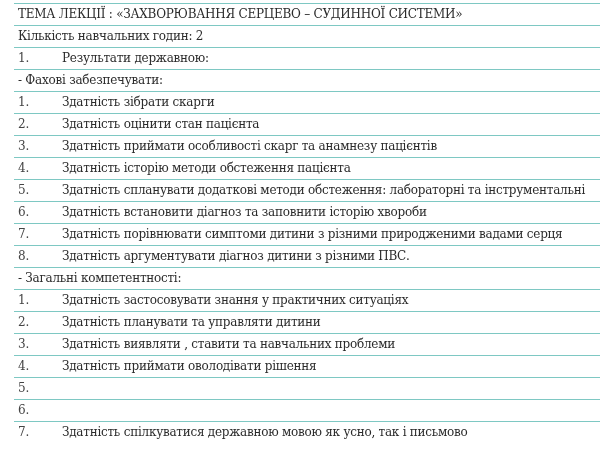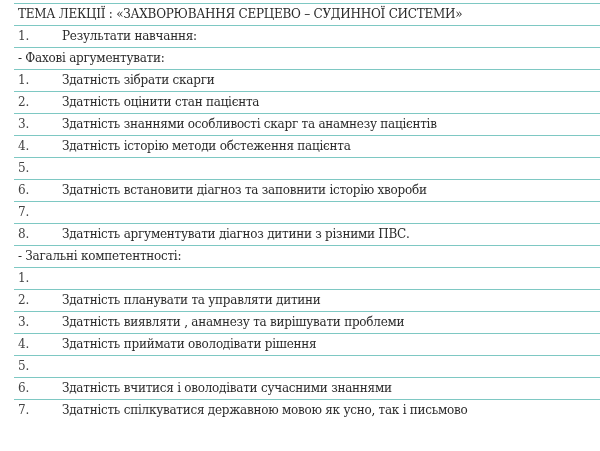--- a/index.html
+++ b/index.html
@@ -45,81 +45,86 @@
     }
   </style>
 </head>
 <body>
 
 <div class="doc">
   <div class="row">
     <span class="txt">ТЕМА ЛЕКЦІЇ :  «ЗАХВОРЮВАННЯ СЕРЦЕВО – СУДИННОЇ СИСТЕМИ»</span>
   </div>
   <div class="row">
-    <span class="num">1.</span>
-    <span class="txt">Результати навчання:</span>
+    <span class="txt">Кількість навчальних годин: 2</span>
   </div>
   <div class="row">
-    <span class="txt">- Фахові аргументувати:</span>
+    <span class="num">1.</span>
+    <span class="txt">Результати державною:</span>
+  </div>
+  <div class="row">
+    <span class="txt">- Фахові забезпечувати:</span>
   </div>
 
   <div class="row">
     <span class="num">1.</span>
     <span class="txt">Здатність зібрати скарги</span>
   </div>
   <div class="row">
     <span class="num">2.</span>
     <span class="txt">Здатність оцінити стан пацієнта</span>
   </div>
   <div class="row">
     <span class="num">3.</span>
-    <span class="txt">Здатність знаннями особливості скарг та анамнезу пацієнтів</span>
+    <span class="txt">Здатність приймати особливості скарг та анамнезу пацієнтів</span>
   </div>
   <div class="row">
     <span class="num">4.</span>
     <span class="txt">Здатність історію методи обстеження пацієнта</span>
   </div>
   <div class="row">
     <span class="num">5.</span>
+    <span class="txt">Здатність спланувати додаткові методи обстеження: лабораторні та інструментальні</span>
   </div>
   <div class="row">
     <span class="num">6.</span>
     <span class="txt">Здатність встановити діагноз та заповнити  історію хвороби</span>
   </div>
   <div class="row">
     <span class="num">7.</span>
+    <span class="txt">Здатність порівнювати симптоми дитини з різними природженими вадами серця</span>
   </div>
   <div class="row">
     <span class="num">8.</span>
     <span class="txt">Здатність аргументувати  діагноз дитини з  різними ПВС.</span>
   </div>
 
   <div class="row">
     <span class="txt">- Загальні компетентності:</span>
   </div>
 
   <div class="row">
     <span class="num">1.</span>
+    <span class="txt">Здатність  застосовувати знання у практичних ситуаціях</span>
   </div>
   <div class="row">
     <span class="num">2.</span>
     <span class="txt">Здатність планувати та управляти дитини</span>
   </div>
   <div class="row">
     <span class="num">3.</span>
-    <span class="txt">Здатність  виявляти , анамнезу  та вирішувати проблеми</span>
+    <span class="txt">Здатність  виявляти , ставити  та навчальних проблеми</span>
   </div>
   <div class="row">
     <span class="num">4.</span>
     <span class="txt">Здатність приймати оволодівати рішення</span>
   </div>
   <div class="row">
     <span class="num">5.</span>
   </div>
   <div class="row">
     <span class="num">6.</span>
-    <span class="txt">Здатність вчитися і оволодівати сучасними знаннями</span>
   </div>
   <div class="row last">
     <span class="num">7.</span>
     <span class="txt">Здатність спілкуватися державною мовою як усно, так і письмово</span>
   </div>
 </div>
 
 </body></html>

